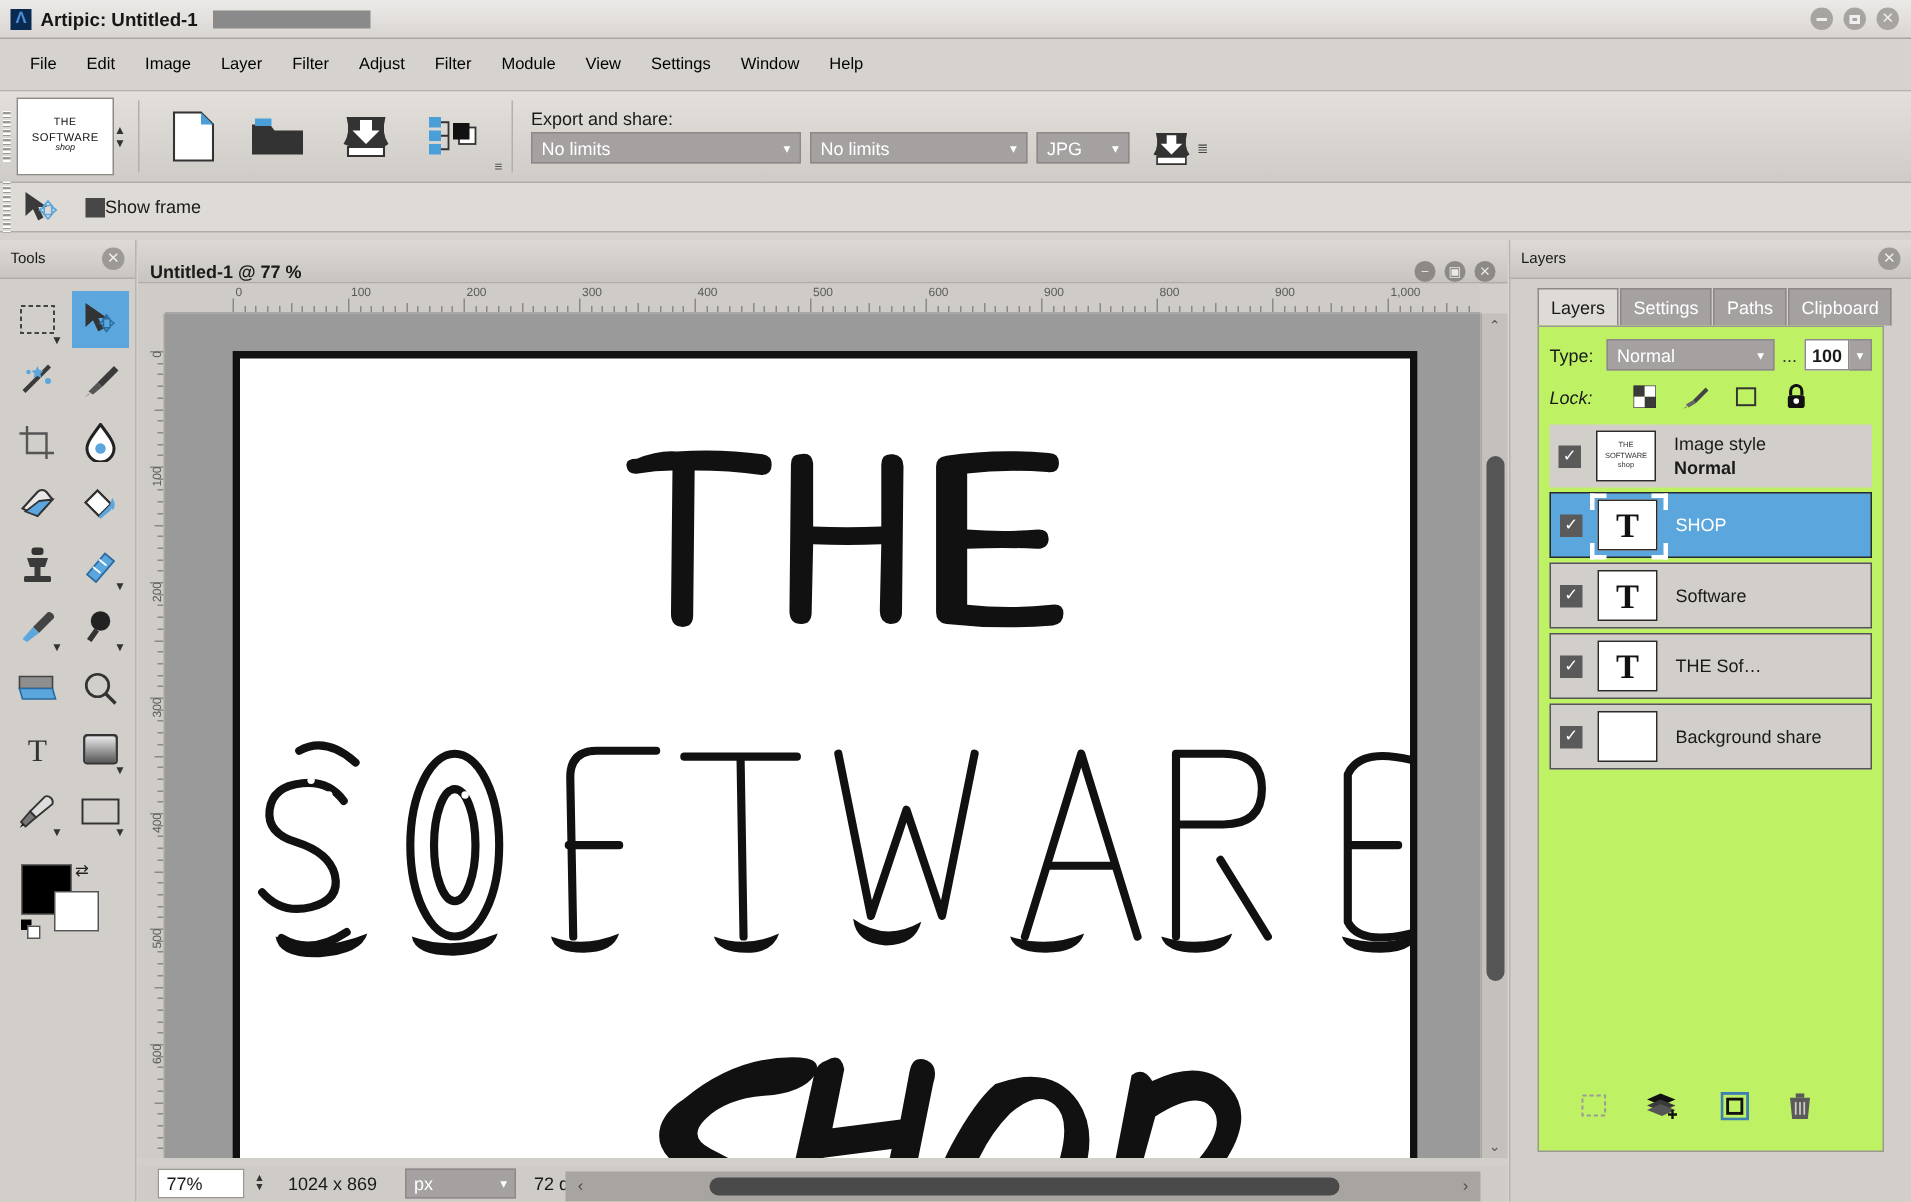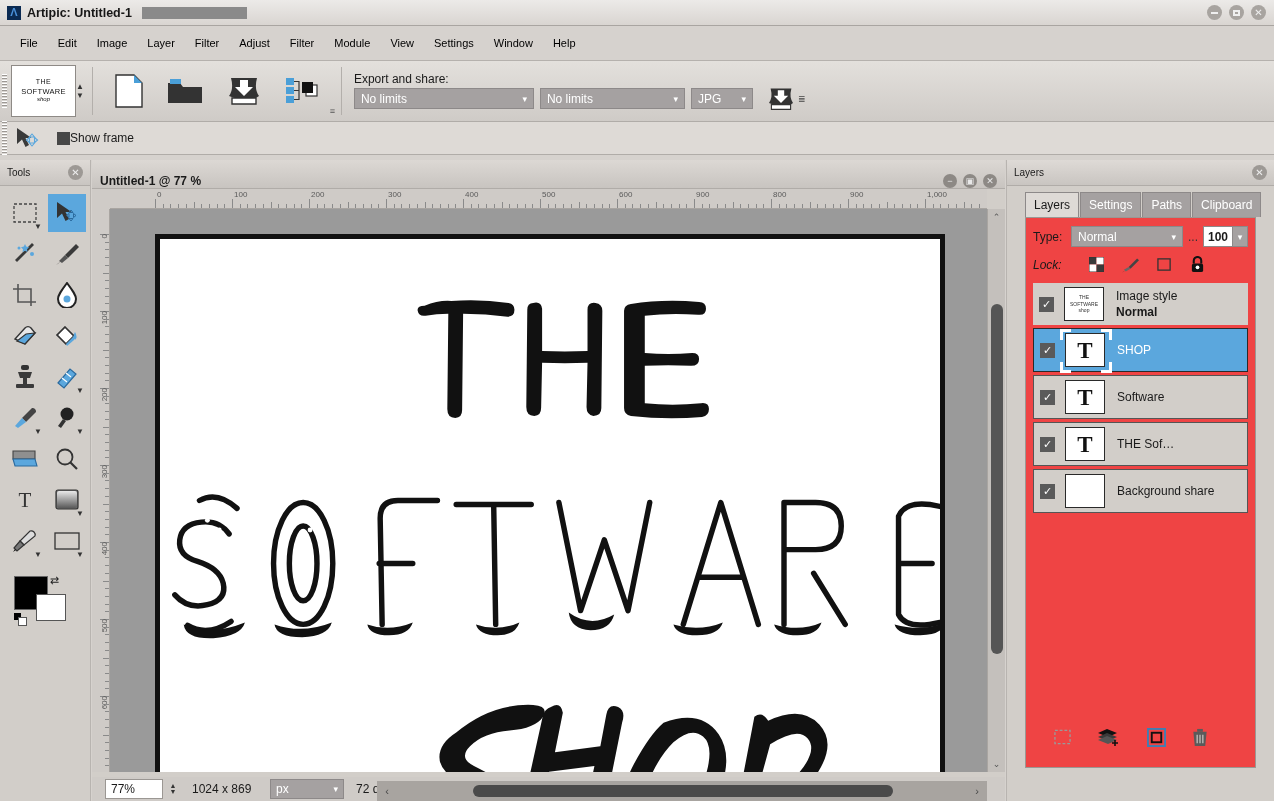--- a/index.html
+++ b/index.html
@@ -212,21 +212,21 @@
     height:26px; background:linear-gradient(#dedad6,#c9c5c1);
     border-bottom:1px solid #b0acA8; display:flex;align-items:center;padding:0 7px;
   }
   .lp-tabs { display:flex; padding:6px 18px 0 18px; }
   .lp-tab {
     padding:5px 8px; font-size:12px; background:#a5a1a1; color:#fff;
     border:1px solid #8d8989; border-bottom:none; margin-right:1px;
   }
   .lp-tab.active { background:#dedad6; color:#1a1a1a; border-color:#8d8989; }
   .lp-body { margin:0 18px; border:1px solid #9b9793; border-top:1px solid #9b9793;
-             background:#ef4444; padding:8px 7px 10px 7px; height:calc(100% - 90px); position:relative;}
+             background:#bef264; padding:8px 7px 10px 7px; height:calc(100% - 90px); position:relative;}
   .lp-row { display:flex; align-items:center; margin-bottom:9px; }
   .lp-lbl { font-size:12px; width:38px; }
   .type-sel {
     flex:1; height:21px; background:#a5a1a1; border:1px solid #8d8989; color:#fff;
     font-size:12px; display:flex; align-items:center; padding:0 6px;
   }
   .type-sel .chev { margin-left:auto; font-size:9px; }
   .dots { font-size:12px; margin:0 5px; color:#333;}
   .opacity-box { display:flex; }
   .opacity-val {

